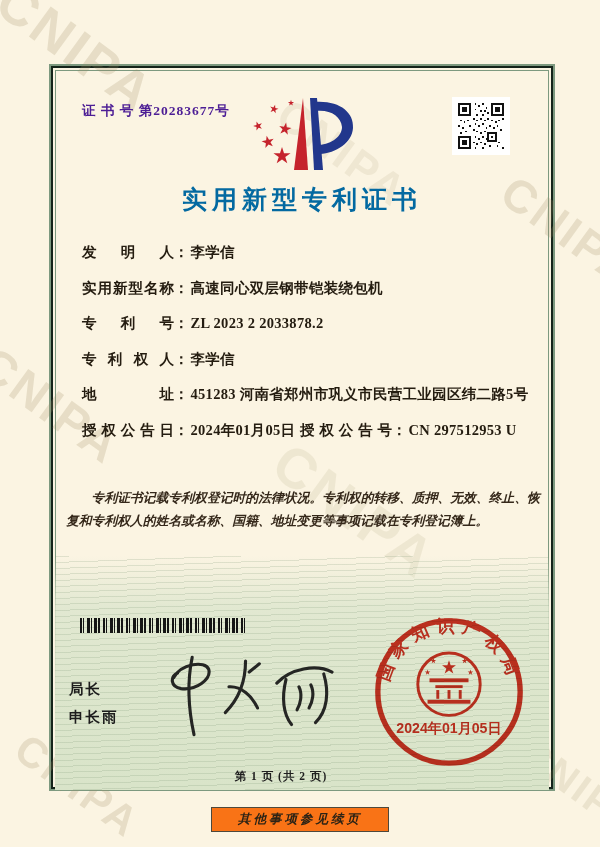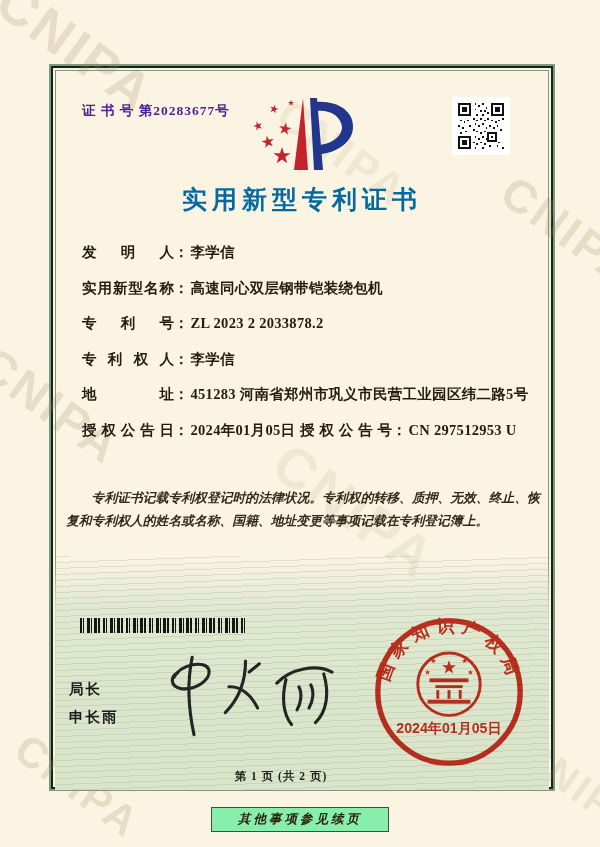--- a/index.html
+++ b/index.html
@@ -63,21 +63,21 @@
   .sig-script{position:absolute;left:160px;top:650px;z-index:2;}
 
   .seal{position:absolute;left:371px;top:614px;width:156px;height:156px;z-index:3;
         mix-blend-mode:multiply;opacity:0.96;}
 
   .footer-page{position:absolute;left:49px;top:769px;width:464px;text-align:center;z-index:2;
                font-size:11.5px;color:#1f1f1f;font-weight:bold;letter-spacing:1px;
                font-family:"Liberation Serif","DejaVu Serif",serif;}
 
   .note-box{position:absolute;left:50%;transform:translateX(-50%);top:807px;z-index:2;
-            border:1px solid #4d483b;background:#86efac;padding:3px 26px;
+            border:1px solid #4d483b;background:#f97316;padding:3px 26px;
             font-size:12.5px;font-style:italic;font-weight:600;color:#2c2315;
             letter-spacing:3px;white-space:nowrap;}
 </style>
 </head>
 <body>
 
 <div class="canvas">
 
   <div class="wm" style="left:-14px;top:16px;font-size:54px;">CNIPA</div>
   <div class="wm" style="left:268px;top:128px;font-size:44px;color:rgba(158,143,102,0.12);">CNIPA</div>

